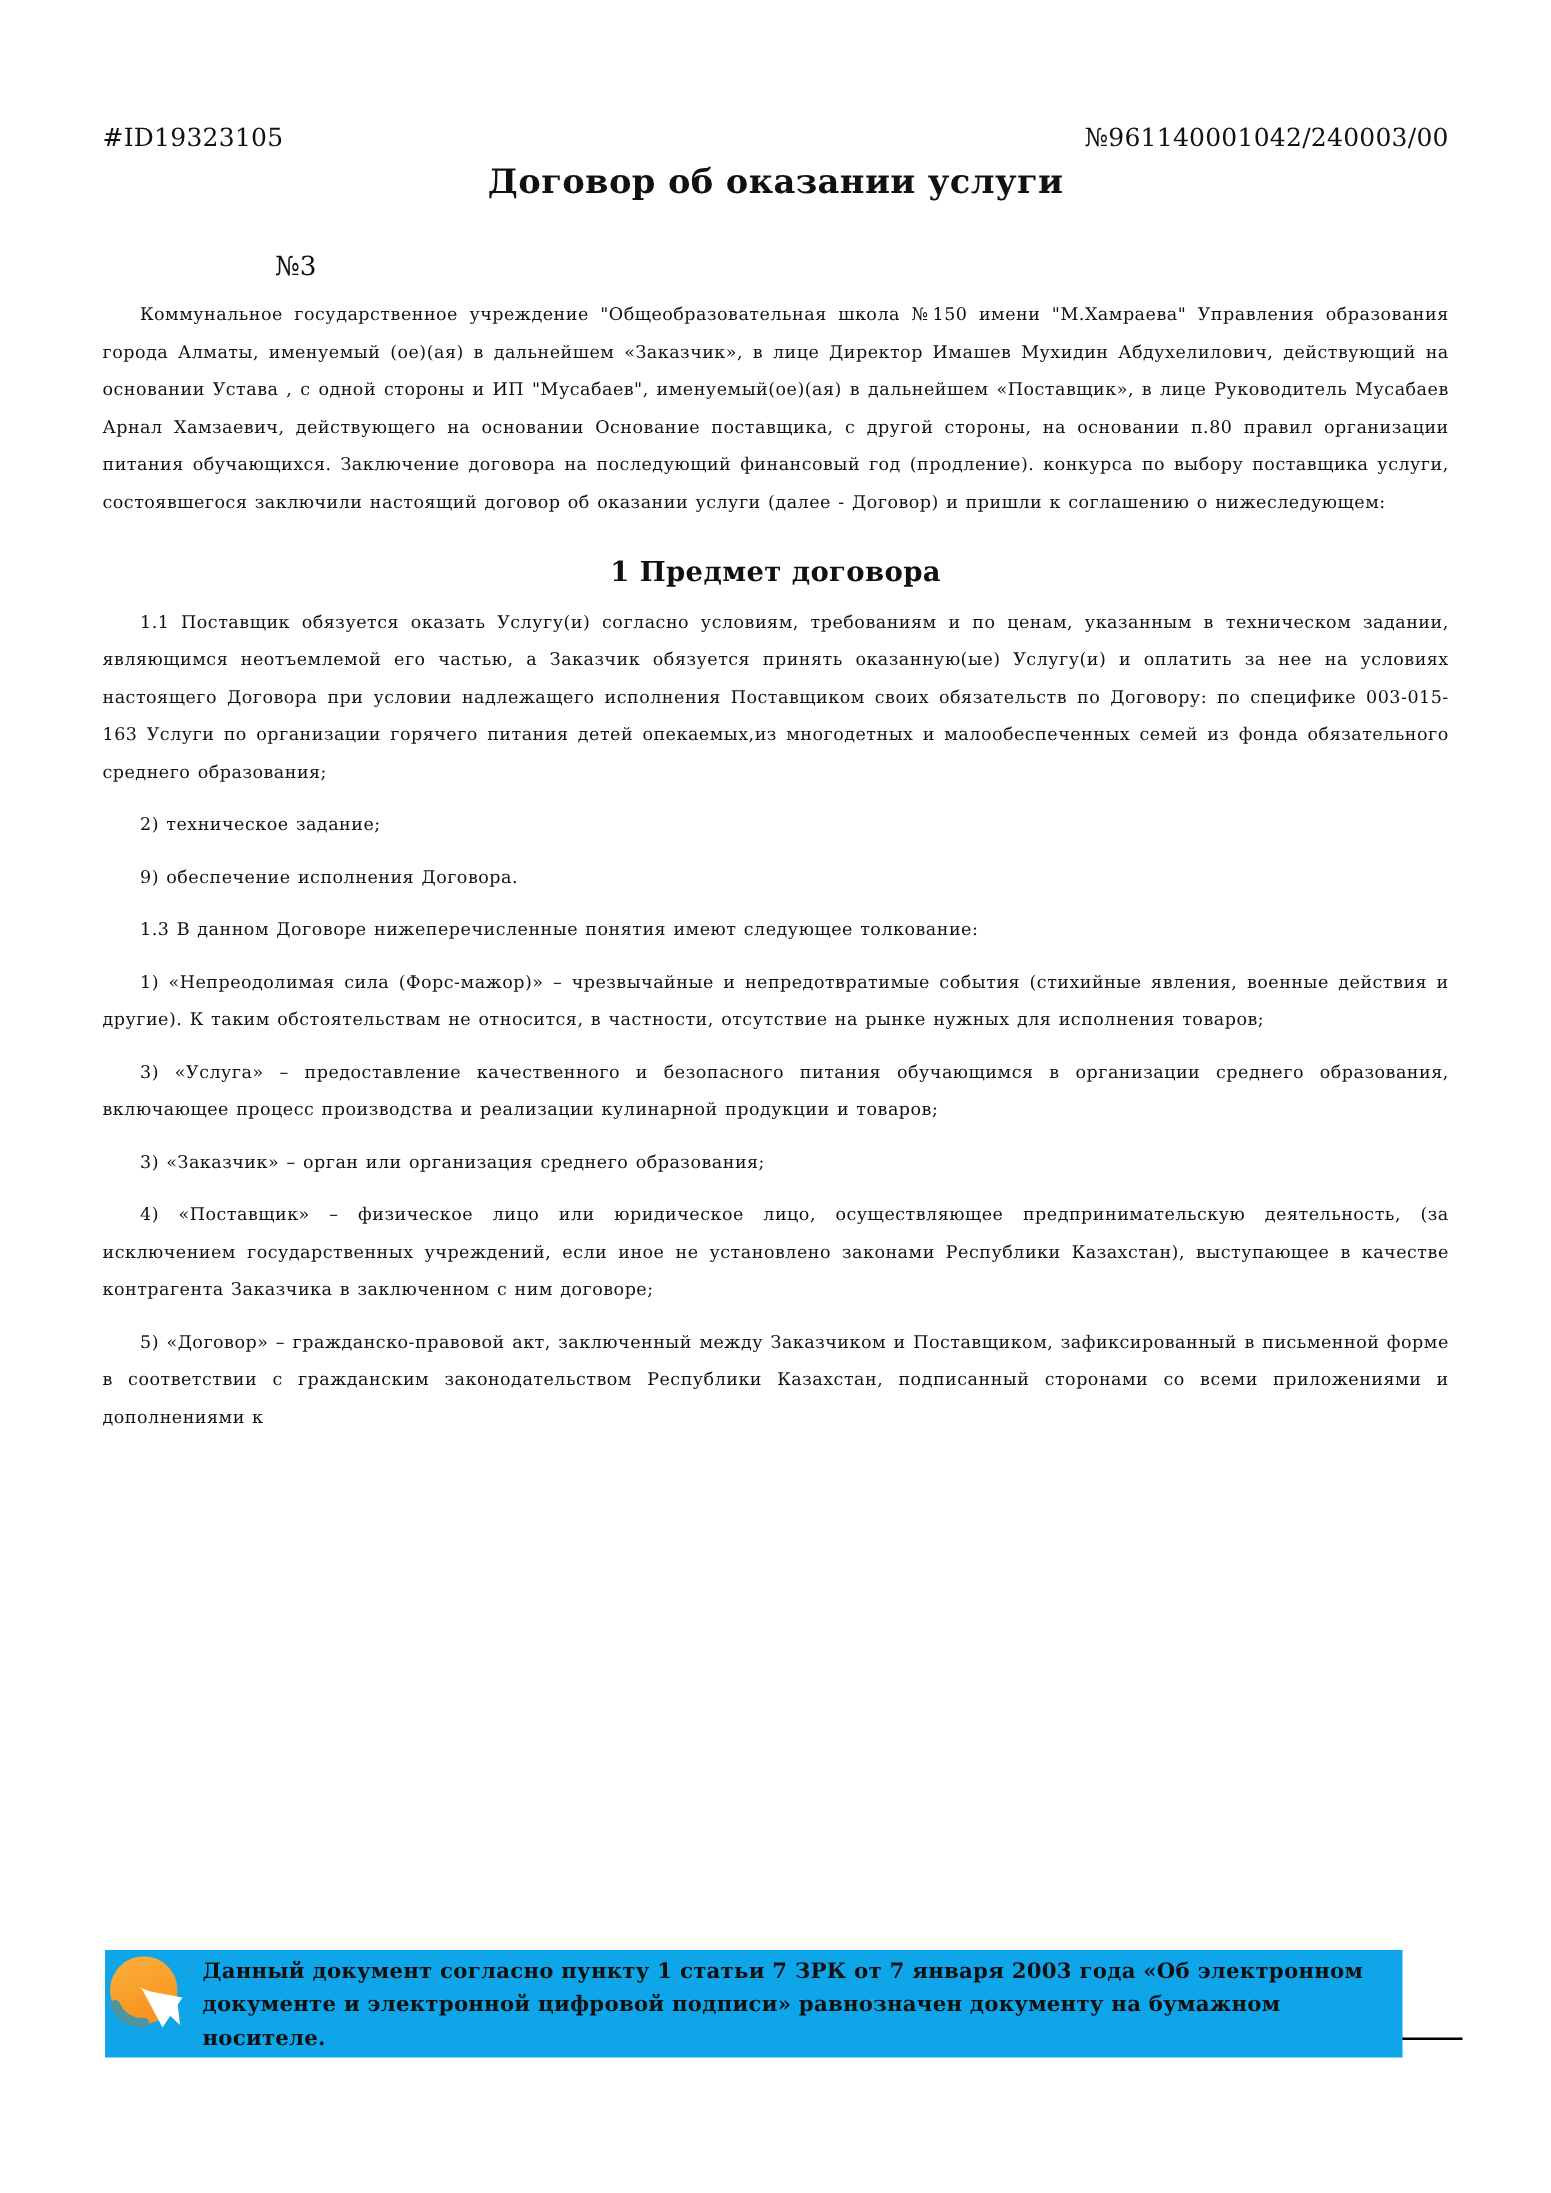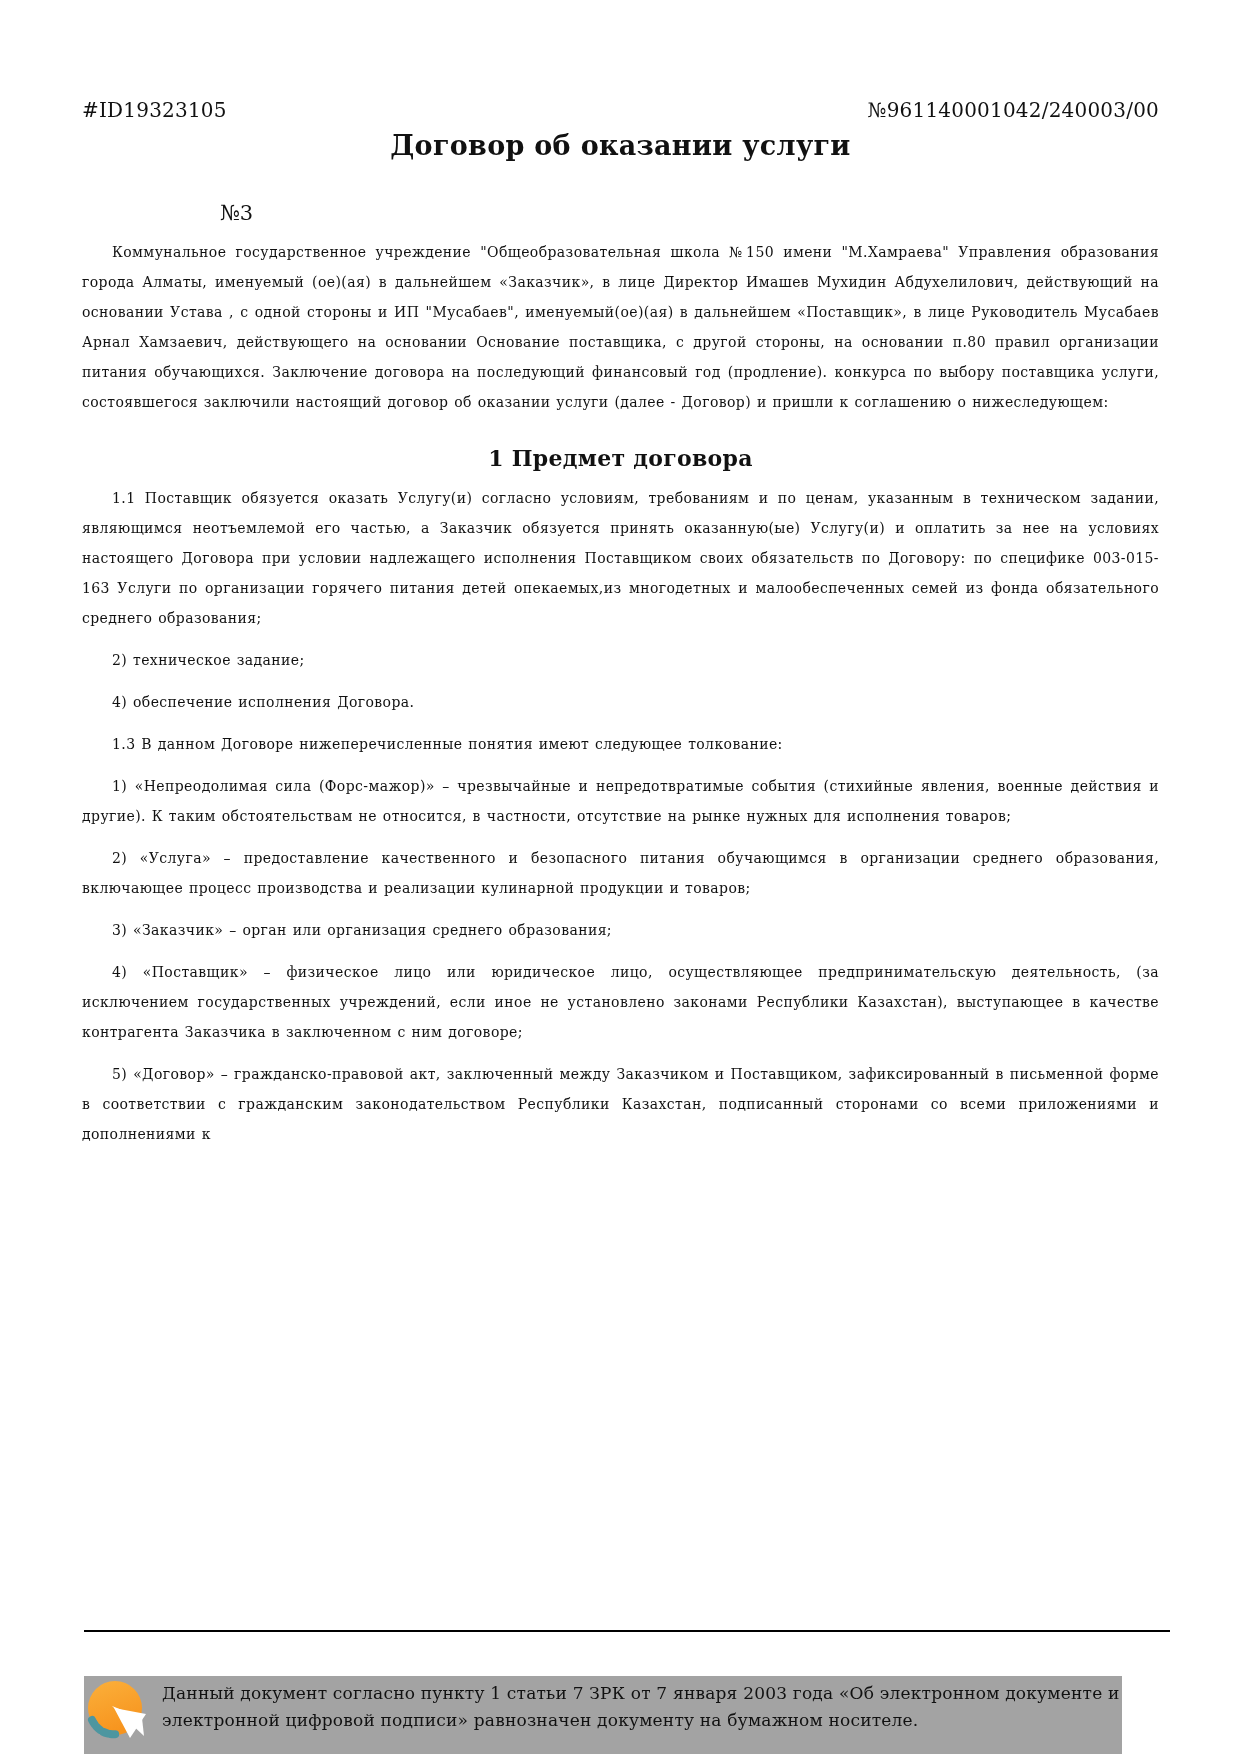--- a/index.html
+++ b/index.html
@@ -62,25 +62,26 @@
     position: absolute;
     left: 84px;
     top: 1630px;
     width: 1086px;
     height: 2px;
     background: #000000;
   }
   .footer {
     position: absolute;
     left: 84px;
-    top: 1676px;
+    top: 1560px;
     display: flex;
     align-items: flex-start;
     gap: 12px;
-    background: #a3a3a3;
+    background: #0ea5e9;
+    font-weight: bold;
   }
   .footer-logo {
     flex: 0 0 auto;
     margin-top: 2px;
   }
   .footer-text {
     width: 960px;
     font-size: 17px;
     line-height: 1.6;
     letter-spacing: 0.2px;
@@ -103,26 +104,26 @@
   <div class="no3">№3</div>
 
   <p class="body">Коммунальное государственное учреждение "Общеобразовательная школа №150 имени "М.Хамраева" Управления образования города Алматы, именуемый (ое)(ая) в дальнейшем «Заказчик», в лице Директор Имашев Мухидин Абдухелилович, действующий на основании Устава , с одной стороны и ИП "Мусабаев", именуемый(ое)(ая) в дальнейшем «Поставщик», в лице Руководитель Мусабаев Арнал Хамзаевич, действующего на основании Основание поставщика, с другой стороны, на основании п.80 правил организации питания обучающихся. Заключение договора на последующий финансовый год (продление). конкурса по выбору поставщика услуги, состоявшегося заключили настоящий договор об оказании услуги (далее - Договор) и пришли к соглашению о нижеследующем:</p>
 
   <div class="sec">1 Предмет договора</div>
 
   <p class="body">1.1 Поставщик обязуется оказать Услугу(и) согласно условиям, требованиям и по ценам, указанным в техническом задании, являющимся неотъемлемой его частью, а Заказчик обязуется принять оказанную(ые) Услугу(и) и оплатить за нее на условиях настоящего Договора при условии надлежащего исполнения Поставщиком своих обязательств по Договору: по специфике 003-015-163 Услуги по организации горячего питания детей опекаемых,из многодетных и малообеспеченных семей из фонда обязательного среднего образования;</p>
 
 
   <p class="body">2) техническое задание;</p>
-  <p class="body">4) обеспечение исполнения Договора.</p>
+  <p class="body">9) обеспечение исполнения Договора.</p>
 
   <p class="body">1.3 В данном Договоре нижеперечисленные понятия имеют следующее толкование:</p>
 
   <p class="body">1) «Непреодолимая сила (Форс-мажор)» – чрезвычайные и непредотвратимые события (стихийные явления, военные действия и другие). К таким обстоятельствам не относится, в частности, отсутствие на рынке нужных для исполнения товаров;</p>
-  <p class="body">2) «Услуга» – предоставление качественного и безопасного питания обучающимся в организации среднего образования, включающее процесс производства и реализации кулинарной продукции и товаров;</p>
+  <p class="body">3) «Услуга» – предоставление качественного и безопасного питания обучающимся в организации среднего образования, включающее процесс производства и реализации кулинарной продукции и товаров;</p>
   <p class="body">3) «Заказчик» – орган или организация среднего образования;</p>
   <p class="body">4) «Поставщик» – физическое лицо или юридическое лицо, осуществляющее предпринимательскую деятельность, (за исключением государственных учреждений, если иное не установлено законами Республики Казахстан), выступающее в качестве контрагента Заказчика в заключенном с ним договоре;</p>
   <p class="body">5) «Договор» – гражданско-правовой акт, заключенный между Заказчиком и Поставщиком, зафиксированный в письменной форме в соответствии с гражданским законодательством Республики Казахстан, подписанный сторонами со всеми приложениями и дополнениями к</p>
 
 </div>
 
 <div class="strike"></div>
 
 <div class="footer">
   <div class="footer-logo">

